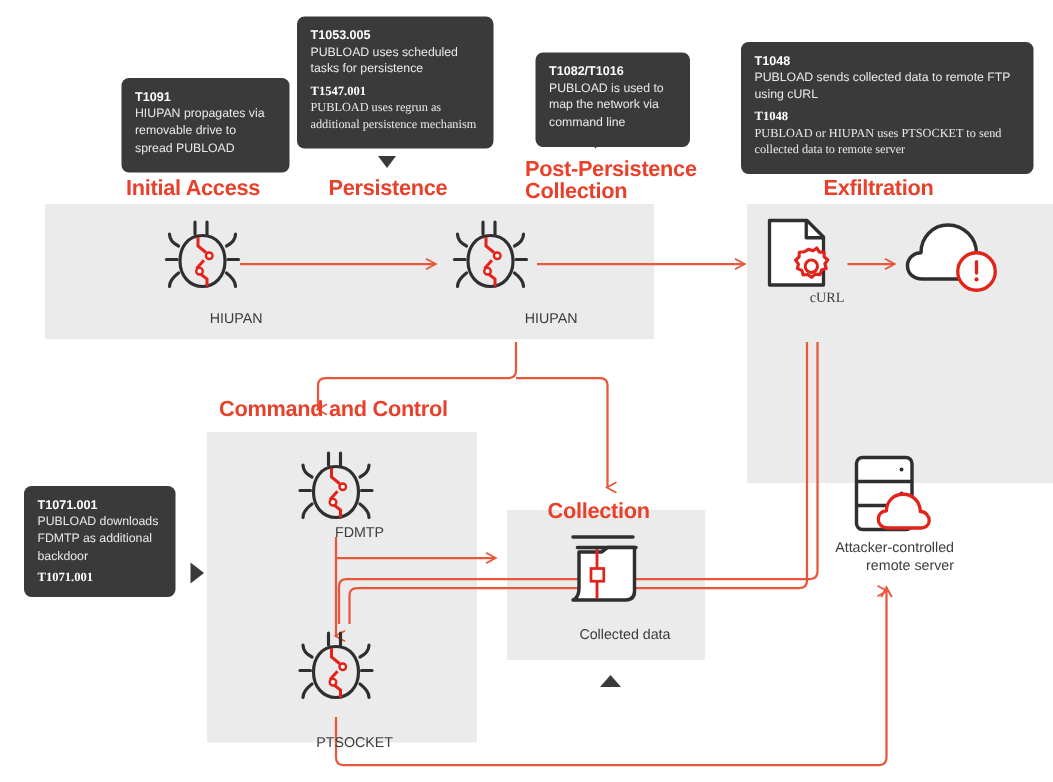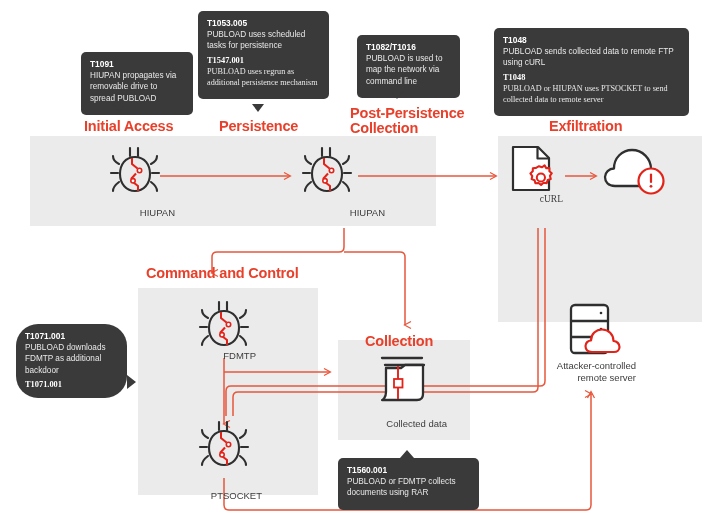--- a/index.html
+++ b/index.html
@@ -262,32 +262,26 @@
       <span class="tid">T1048</span>
       <span class="txt">PUBLOAD sends collected data to remote FTP using cURL</span>
     </span>
     <span class="blk">
       <span class="tid">T1048</span>
       <span class="txt">PUBLOAD or HIUPAN uses PTSOCKET to send collected data to remote server</span>
     </span>
   </div>
   <div class="tail tail-down" style="left:585px; top:104px;"></div>
 
-  <div class="callout" style="left:16px; top:324px; width:111px;border-radius:22px;">
+  <div class="callout" style="left:16px; top:324px; width:101px;">
     <span class="blk">
       <span class="tid">T1071.001</span>
       <span class="txt">PUBLOAD downloads FDMTP as additional backdoor</span>
     </span>
     <span class="blk">
       <span class="tid">T1071.001</span>
     </span>
   </div>
   <div class="tail tail-right" style="left:127px; top:375px;"></div>
 
-  <div class="callout" style="left:338px; top:458px; width:141px;">
-    <span class="blk">
-      <span class="tid">T1560.001</span>
-      <span class="txt">PUBLOAD or FDMTP collects documents using RAR</span>
-    </span>
-  </div>
   <div class="tail tail-up" style="left:400px; top:450px;"></div>
 
 </div>
 
 </body></html>

